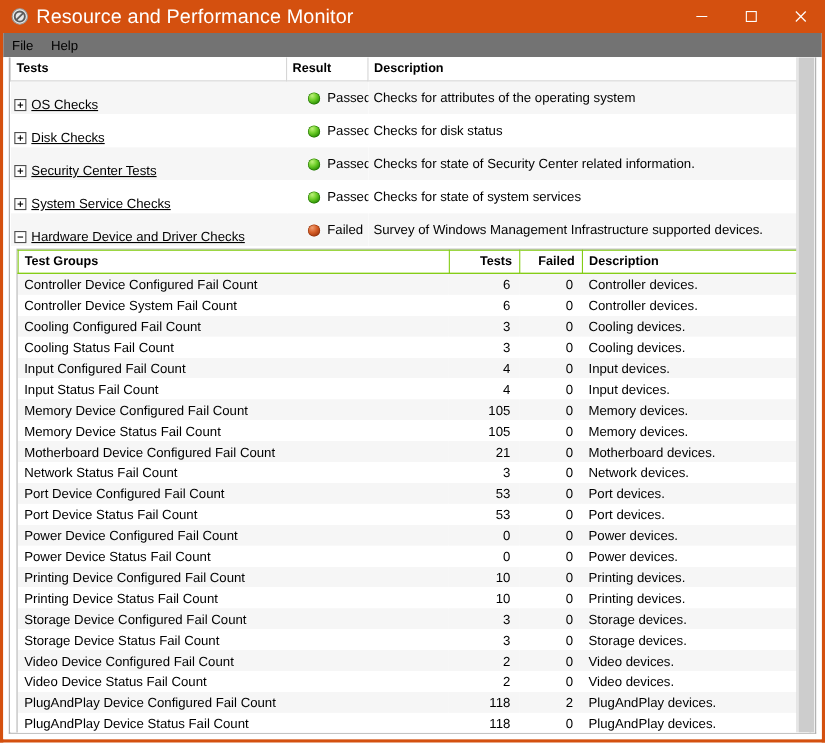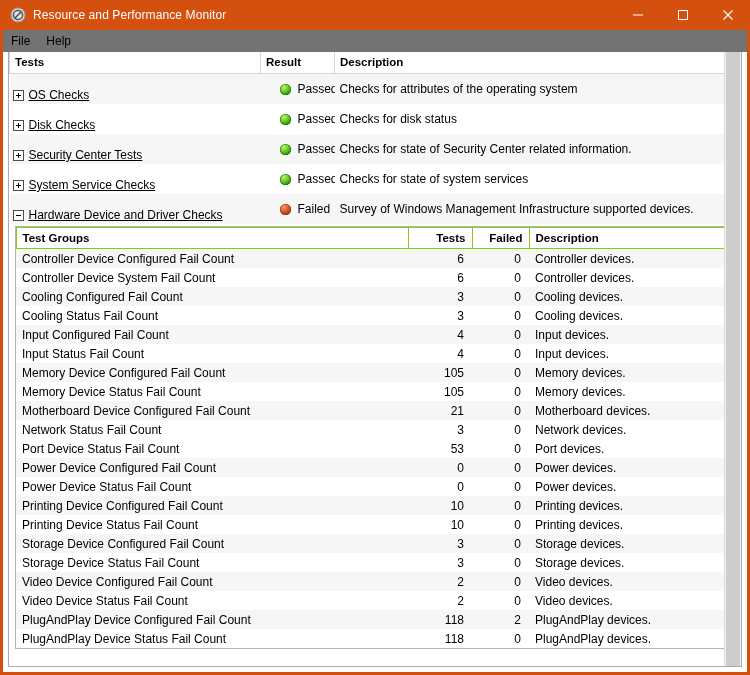--- a/index.html
+++ b/index.html
@@ -44,21 +44,21 @@
   .app-icon {
     width: 16px;
     height: 16px;
     margin-left: 7px;
     margin-right: 7px;
     flex: 0 0 auto;
     display: block;
   }
   .title-text {
     color: #ffffff;
-    font-size: 12px;
+    font-size: 18px;
     letter-spacing: 0.1px;
     white-space: nowrap;
     flex: 1 1 auto;
   }
   .win-btns {
     display: flex;
     height: 30px;
     flex: 0 0 auto;
   }
   .win-btn {
@@ -488,20 +488,26 @@
 
 
 
   <tr class="even">
     <td>Network Status Fail Count</td>
     <td class="num">3</td>
     <td class="num">0</td>
     <td>Network devices.</td>
   </tr>
 
+  <tr class="odd">
+    <td>Port Device Configured Fail Count</td>
+    <td class="num">53</td>
+    <td class="num">0</td>
+    <td>Port devices.</td>
+  </tr>
 
   <tr class="even">
     <td>Port Device Status Fail Count</td>
     <td class="num">53</td>
     <td class="num">0</td>
     <td>Port devices.</td>
   </tr>
 
   <tr class="odd">
     <td>Power Device Configured Fail Count</td>

